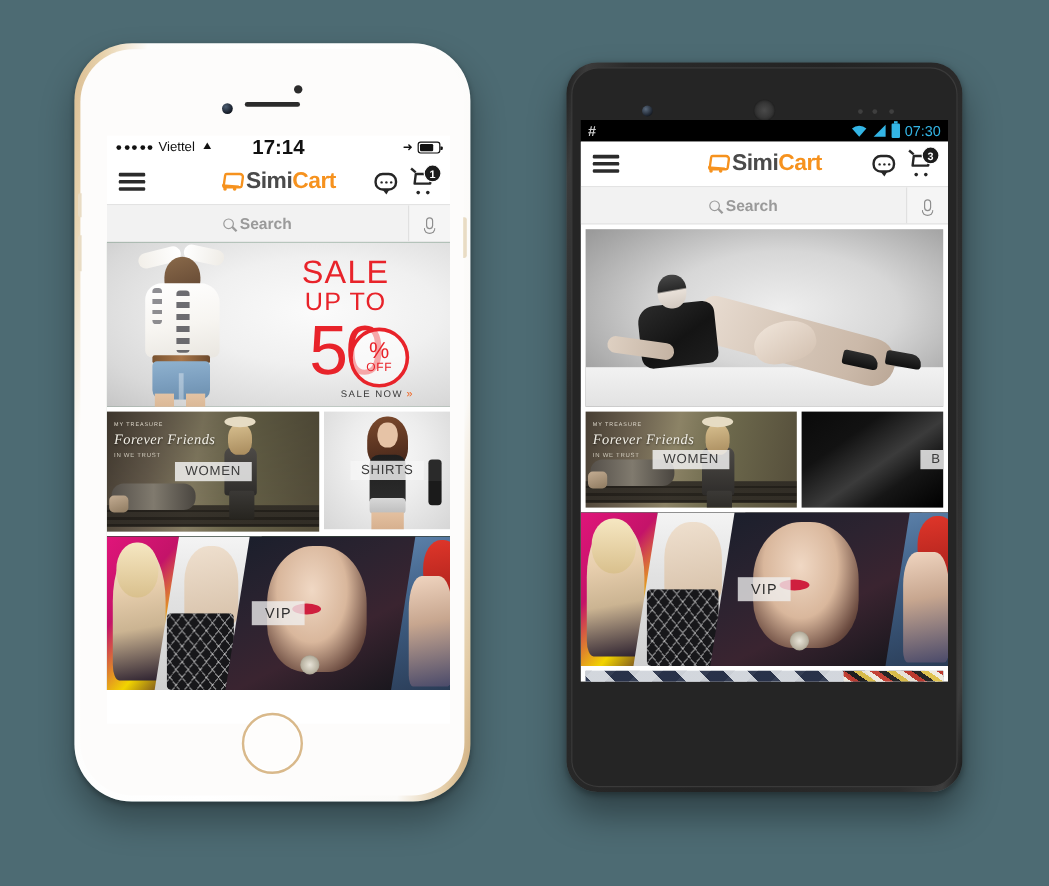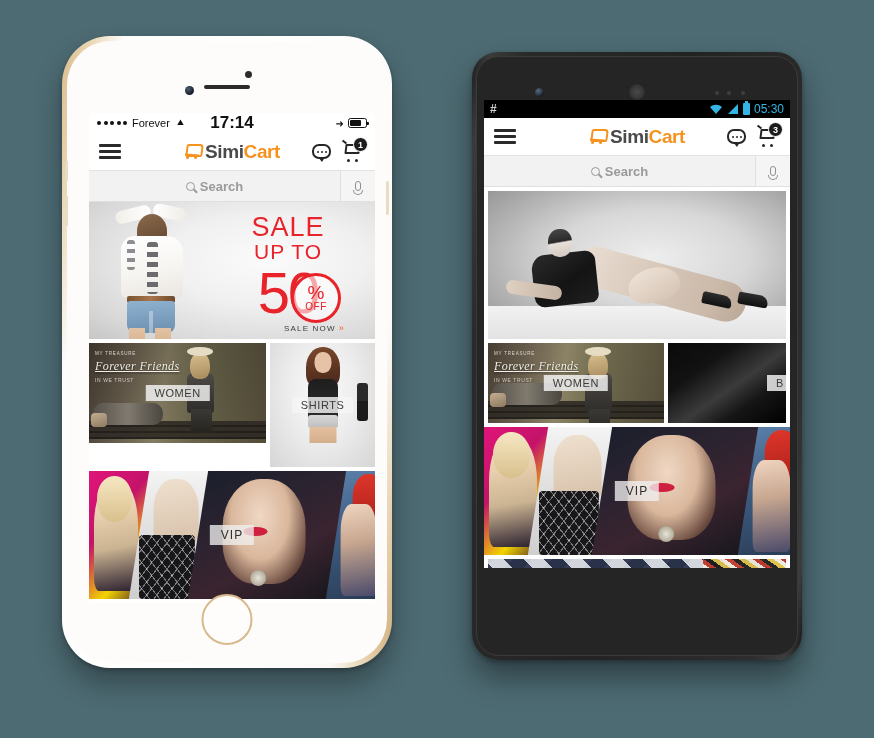--- a/index.html
+++ b/index.html
@@ -332,21 +332,20 @@
     flex: 0 0 62%; height: 100px;
     background:
       linear-gradient(180deg, rgba(0,0,0,0.18), rgba(0,0,0,0.05)),
       linear-gradient(100deg,#4a4136 0%, #6b6050 22%, #8d8468 42%, #6f6a4e 62%, #57503c 100%);
     position: relative;
   }
   .cw-script {
     position:absolute; left: 6px; top: 16px; color:#f2efe6; font-size: 12px;
     font-family: "Liberation Serif", serif; font-style: italic; letter-spacing: .4px;
     text-shadow: 0 1px 2px rgba(0,0,0,.6);
-    text-decoration: underline;
   }
   .cw-sub {
     position:absolute; left: 6px; top: 8px; color:#ded8cb; font-size: 4.5px; letter-spacing: .8px;
   }
   .cw-sub2 {
     position:absolute; left: 6px; top: 34px; color:#cfc9bb; font-size: 5px; letter-spacing: .6px;
   }
   .cw-person {
     position:absolute; left: 52%; top: 4px; width: 42px; height: 86px;
   }
@@ -373,21 +372,21 @@
   }
   .cw-lying {
     position:absolute; left: 4px; bottom: 18px; width: 70px; height: 22px;
     background: linear-gradient(90deg,#55504a,#807a6e,#4a4640); border-radius: 10px;
   }
   .cw-boot {
     position:absolute; left: 2px; bottom: 16px; width: 16px; height: 14px;
     background: linear-gradient(160deg,#c3ac92,#8e7a60); border-radius: 4px;
   }
   .cat-shirts {
-    flex: 1; height: 124px; position: relative;
+    flex: 1; height: 98px; position: relative;
     background: radial-gradient(ellipse at 50% 38%, #fafafa 0%, #ededed 45%, #d6d6d6 100%);
     padding-left: 16px;
   }
   .cs-hair {
     position:absolute; left: 50%; top: 4px; transform: translateX(-50%);
     width: 34px; height: 42px;
     background: linear-gradient(170deg,#7c4a2d 0%, #5a3320 60%, #41241a 100%);
     border-radius: 48% 48% 36% 36%;
   }
   .cs-face {
@@ -583,21 +582,21 @@
       <div class="ip-screen">
 
         <div class="ios-status">
           <span class="ios-dots">
             <i></i>
               <i></i>
               <i></i>
               <i></i>
               <i></i>
           </span>
-          <span class="ios-carrier">Forever</span>
+          <span class="ios-carrier">Viettel</span>
           <span class="ios-wifi"></span>
           <span class="ios-time">17:14</span>
           <span class="ios-right">
             <span class="ios-loc">➜</span>
             <span class="ios-batt">
                 <b></b>
               </span>
           </span>
         </div>
 
@@ -745,21 +744,21 @@
     <div class="an-statusbar">
       <span class="an-sb-left">#</span>
       <span class="an-sb-right">
         <svg width="14" height="12" viewBox="0 0 14 12">
           <path d="M7 11 L1 4 A9 9 0 0 1 13 4 Z" fill="#33b5e5"></path>
         </svg>
         <svg width="12" height="12" viewBox="0 0 12 12">
           <path d="M11 1 L11 11 L1 11 Z" fill="#33b5e5"></path>
         </svg>
         <span class="an-batt"></span>
-        <span class="an-time">05:30</span>
+        <span class="an-time">07:30</span>
       </span>
     </div>
 
     <div class="an-screen">
 
       <div class="appbar">
         <div class="hamburger">
           <span></span>
             <span></span>
             <span></span>

